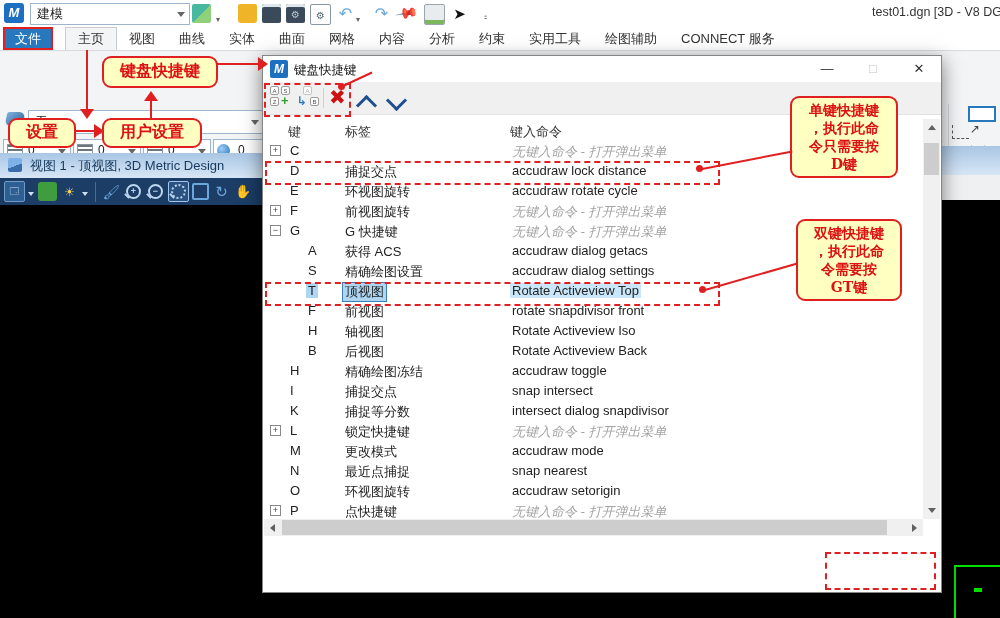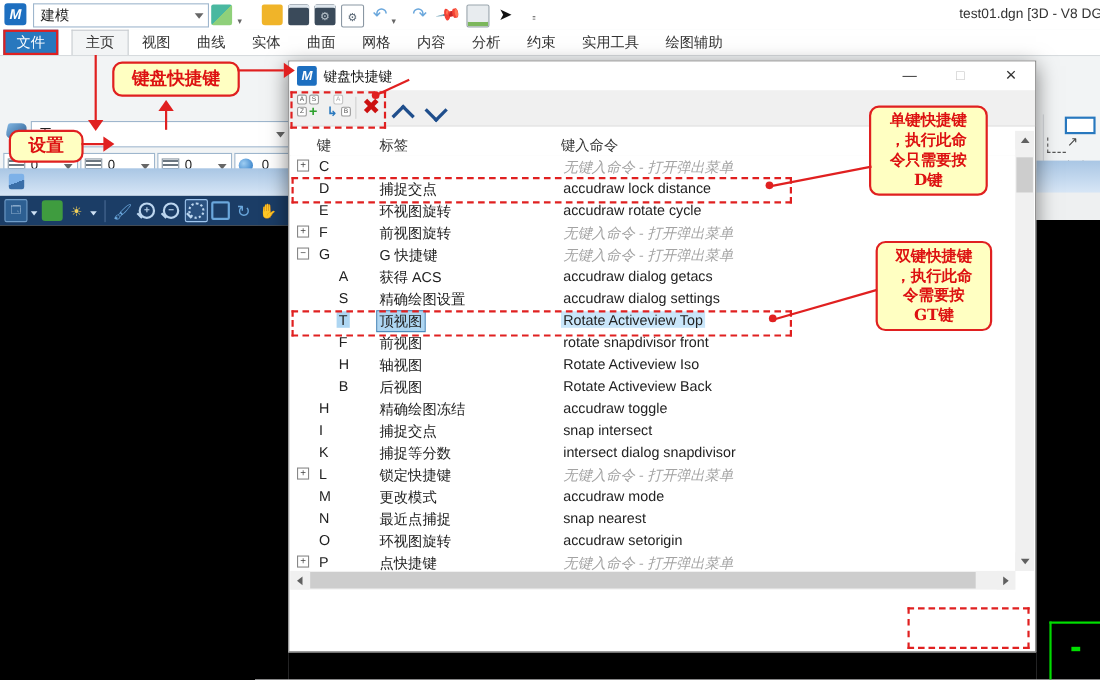--- a/index.html
+++ b/index.html
@@ -150,20 +150,21 @@
       <div class="tab">视图</div>
       <div class="tab">曲线</div>
       <div class="tab">实体</div>
       <div class="tab">曲面</div>
       <div class="tab">网格</div>
       <div class="tab">内容</div>
       <div class="tab">分析</div>
       <div class="tab">约束</div>
       <div class="tab">实用工具</div>
       <div class="tab">绘图辅助</div>
+      <div class="tab">CONNECT 服务</div>
     </div>
 
   <div class="ribbon">
     <div class="tmpl-icon"></div>
     <div class="none-combo">
       <span>无</span>
       <span class="dd" style="position:absolute;right:4px;top:9px;border:4px solid transparent;border-top:5px solid #666;"></span>
     </div>
     <div id="attrCombos">
         <div class="attr-combo" style="left: 3px;">
@@ -189,20 +190,21 @@
       </div>
     <div class="rib-sep"></div>
     <div class="move-rect"></div>
     <div class="move-dash"></div>
     <div class="move-arrow">↗</div>
     <div class="move-label">移动</div>
   </div>
 
   <div class="vtitle">
     <div class="vcube"></div>
+    <div class="vtext">视图 1 - 顶视图, 3D Metric Design</div>
   </div>
   <div class="vtoolbar">
     <div class="vt-icon" style="background:#2d5f92;border:1px solid #6f9cc8;font-size:9px;">🗔</div>
     <div class="vt-dd"></div>
     <div class="vt-icon" style="background:#3f9c3f;border-radius:3px;"></div>
     <div class="vt-icon" style="color:#f2d05a;">☀</div>
     <div class="vt-dd"></div>
     <div class="vt-sep"></div>
     <div class="vt-icon" style="color:#6aa7dc;font-size:14px;">🖌</div>
     <div class="vt-icon">
@@ -391,20 +393,21 @@
   </div>
 
   <div class="callout c1" style="left:102px;top:56px;width:112px;height:28px;">键盘快捷键</div>
   <div class="aline" style="left:216px;top:63px;width:42px;height:2px;"></div>
   <div class="ahead" style="left:258px;top:57px;border:7px solid transparent;border-left:10px solid #e02020;"></div>
 
   <div class="callout c1" style="left:8px;top:118px;width:64px;height:26px;line-height:24px;">设置</div>
   <div class="aline" style="left:74px;top:130px;width:22px;height:2px;"></div>
   <div class="ahead" style="left:94px;top:124px;border:7px solid transparent;border-left:10px solid #e02020;"></div>
 
+  <div class="callout c1" style="left:102px;top:118px;width:96px;height:26px;line-height:24px;">用户设置</div>
   <div class="aline" style="left:150px;top:93px;width:2px;height:25px;"></div>
   <div class="ahead" style="left:144px;top:84px;border:7px solid transparent;border-bottom:10px solid #e02020;"></div>
 
   <div class="aline" style="left:86px;top:50px;width:2px;height:60px;"></div>
   <div class="ahead" style="left:80px;top:109px;border:7px solid transparent;border-top:10px solid #e02020;"></div>
 
   <div class="adot" style="left:338px;top:83px;"></div>
   <div class="aline" style="left:343px;top:85px;width:32px;height:2px;transform:rotate(-25deg);"></div>
 
   <div class="callout multi" style="left:790px;top:96px;width:100px;">单键快捷键

